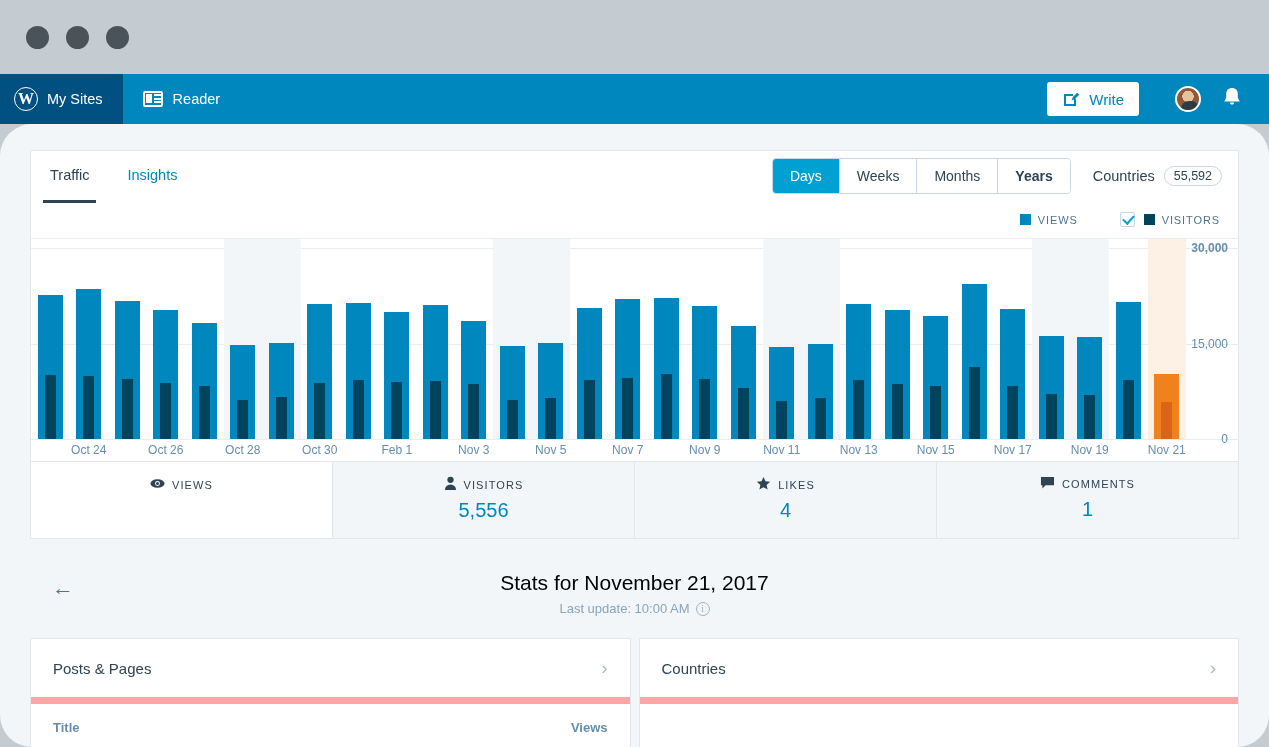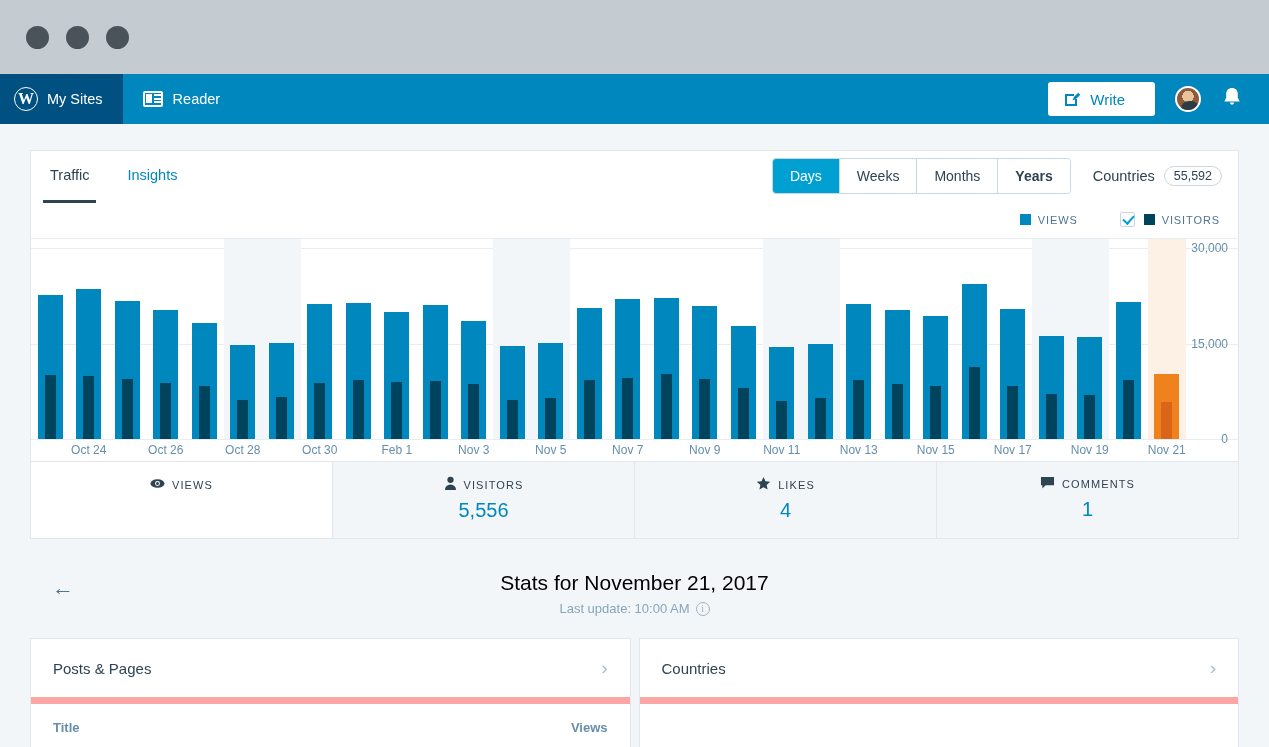--- a/index.html
+++ b/index.html
@@ -46,38 +46,38 @@
   .reader-icon::after {
     content:""; position:absolute; left:9px; top:1px; width:7px; height:2px;
     background:#fff; box-shadow: 0 4px 0 #fff, 0 7px 0 #fff;
   }
   .mb-right {
     margin-left: auto; display: flex; align-items: center; gap: 0; padding-right: 10px;
   }
   .write-btn {
     background: #fff; color: #0087be; border-radius: 3px;
     display: flex; align-items: center; gap: 9px;
-    padding: 8px 30px 8px 15px; font-size: 15px; margin-right: 0;
+    padding: 8px 15px 8px 15px; font-size: 15px; margin-right: 16px;
   }
   .pencil-icon { width:18px; height:18px; position:relative; }
   .pencil-icon svg { display:block; }
   .avatar {
     width: 26px; height: 26px; border-radius: 50%;
     background: radial-gradient(circle at 50% 38%, #e8c39a 0 32%, #8c5a3c 33% 100%);
     border: 2px solid #fff; margin: 0 20px;
     overflow:hidden; position:relative;
   }
   .avatar::after{
     content:""; position:absolute; left:4px; top:13px; width:18px; height:14px;
     background:#2d3b45; border-radius:8px 8px 0 0;
   }
   .bell { margin-right: 16px; }
 
   
-  .page { background: #f3f6f8; height: 623px; padding: 0 30px; overflow: hidden; }
+  .page { background: #f3f6f8; height: 623px; padding: 0 30px; overflow: hidden; border-radius: 32px; }
 
   
   .tabs-bar {
     display: flex; align-items: center; height: 51px; margin-top: 26px;
     background: #fff; border: 1px solid #e3e7eb; border-bottom: none;
     padding: 0 16px 0 0;
   }
   .tab {
     padding: 16px 19px 14px; font-size: 14.5px; color: #0087be;
     position: relative; height: 51px;
@@ -417,21 +417,21 @@
               <div class="bar-inner" style="height: 59.3333px;"></div>
             </div>
           </div>
           <div class="bar-col selected">
             <div class="bar-outer" style="height: 64.7867px;">
               <div class="bar-inner" style="height: 37.04px;"></div>
             </div>
           </div>
         </div>
       <div class="ylabels">
-        <div class="ylab" style="top:9px;">30,000</div>
+        <div class="ylab" style="top:9px;font-weight:bold;">30,000</div>
         <div class="ylab" style="top:105px;">15,000</div>
         <div class="ylab" style="top:200px;">0</div>
       </div>
       <div class="xlabels" id="xlabels">
           <div class="xlab-cell"></div>
           <div class="xlab-cell">Oct 24</div>
           <div class="xlab-cell"></div>
           <div class="xlab-cell">Oct 26</div>
           <div class="xlab-cell"></div>
           <div class="xlab-cell">Oct 28</div>

